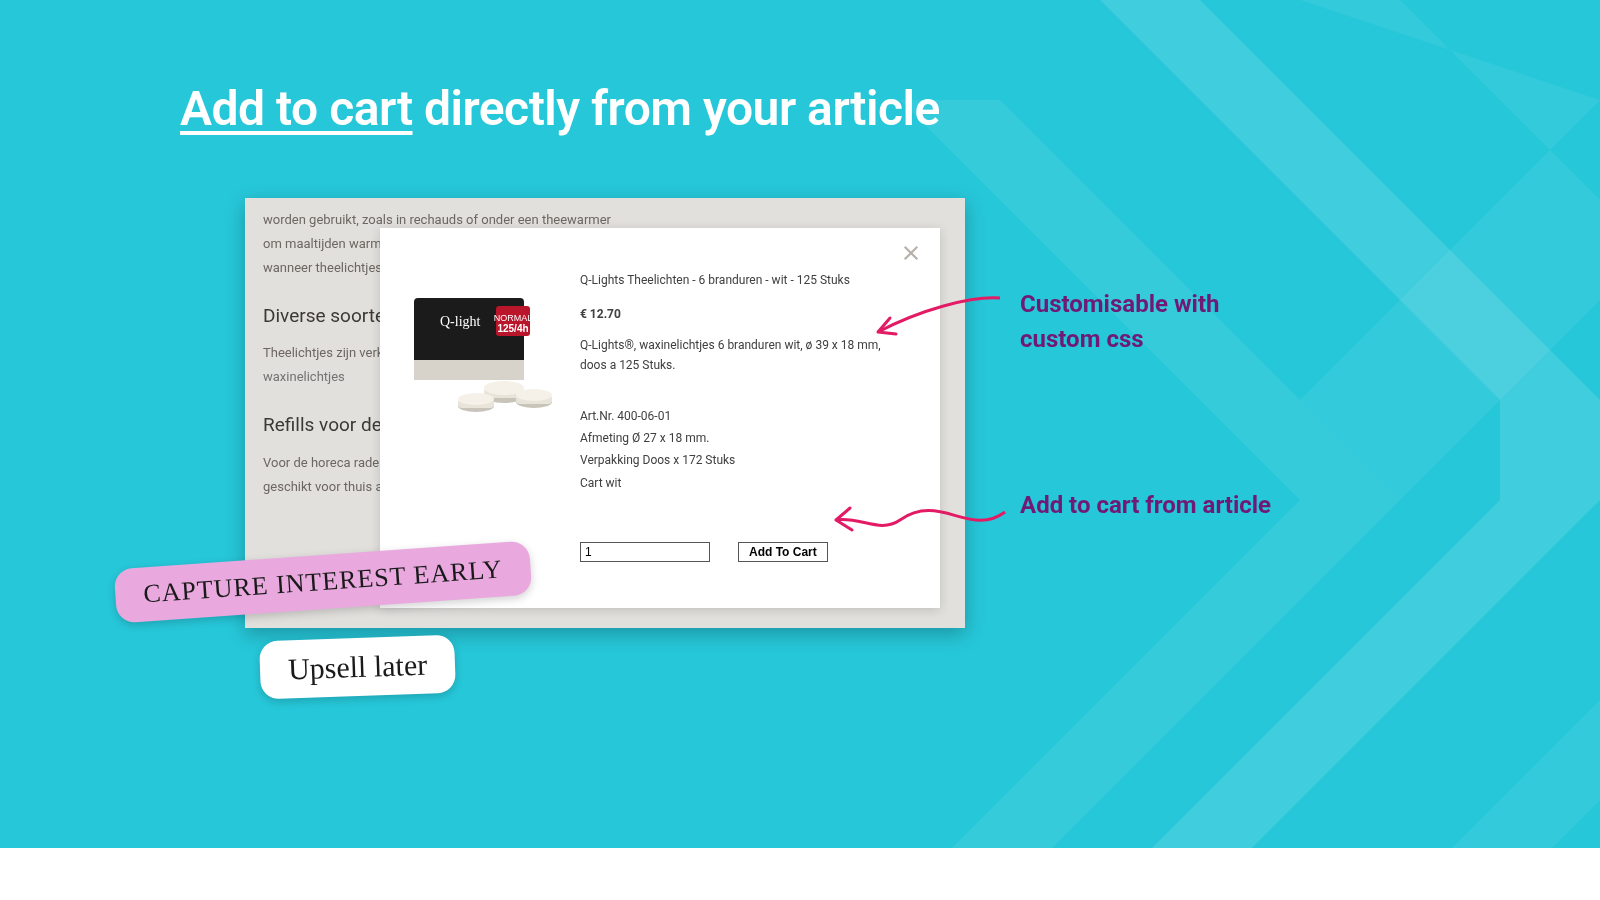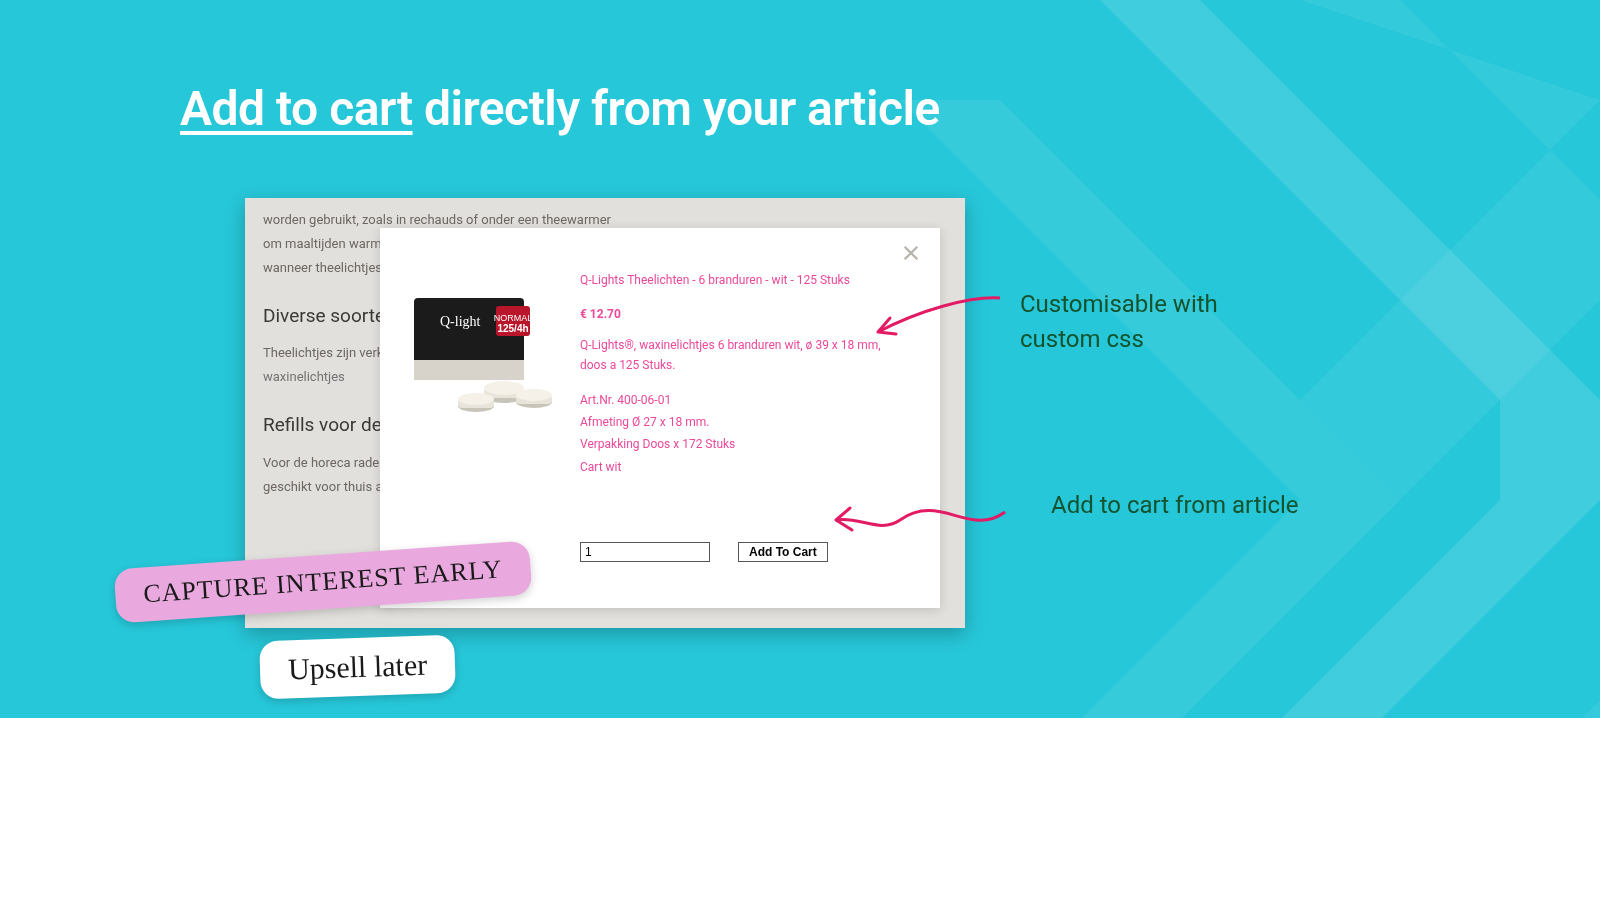--- a/index.html
+++ b/index.html
@@ -1,19 +1,19 @@
 <!DOCTYPE html>
 <html><head>
 <meta charset="utf-8">
 <style>
   * { box-sizing: border-box; margin: 0; padding: 0; }
   html, body { width: 1600px; height: 900px; overflow: hidden; font-family: -apple-system, BlinkMacSystemFont, "Segoe UI", Roboto, sans-serif; }
   .stage {
     position: relative;
-    width: 1600px; height: 718px;
+    width: 1600px; height: 848px;
     background: #26c7d9;
   }
   
   .chev { position: absolute; }
   .chev svg { display:block; }
   
   .headline {
     position: absolute;
     left: 180px; top: 80px;
     color: #ffffff;
@@ -61,47 +61,47 @@
     width: 22px; height: 22px; color: #b7b2ab; cursor: pointer;
     display:flex; align-items:center; justify-content:center;
   }
   .modal .close svg { width: 18px; height: 18px; stroke: #b7b2ab; stroke-width: 2.5; }
   .modal .product-img {
     position: absolute; left: 16px; top: 60px;
     width: 160px; height: 130px;
   }
   .modal .details {
     position: absolute; left: 200px; top: 42px; right: 30px;
-    color: #ec4899; font-size: 12px; line-height: 1.7;
+    color: #404040; font-size: 12px; line-height: 1.7;
   }
   .modal .details .title { margin-bottom: 14px; }
   .modal .details .price { font-weight: 700; margin-bottom: 10px; }
-  .modal .details .desc { margin-bottom: 14px; }
+  .modal .details .desc { margin-bottom: 30px; }
   .modal .details .spec { margin-bottom: 2px; }
   .modal .actions {
     position: absolute; left: 200px; bottom: 46px;
     display: flex; align-items: center; gap: 28px;
   }
   .modal .qty {
     width: 130px; height: 20px;
     border: 1px solid #555; font-size: 12px; padding: 1px 4px;
     background:#fff;
   }
   .modal .add-btn {
     border: 1px solid #555; background: #fff;
     font-size: 12px; font-weight: 700; padding: 2px 10px;
     cursor: pointer;
   }
 
   .callout {
-    position: absolute; color: #14532d;
-    font-size: 24px; font-weight: 400; line-height: 1.45;
+    position: absolute; color: #701a75;
+    font-size: 24px; font-weight: 700; line-height: 1.45;
   }
   .callout-1 { left: 1020px; top: 287px; }
-  .callout-2 { left: 1020px; top: 488px; margin-left: 31px; }
+  .callout-2 { left: 1020px; top: 488px; }
 
   .arrow { position: absolute; pointer-events:none; }
 
   .sticker {
     position: absolute;
     padding: 12px 28px;
     border-radius: 18px;
     font-family: Georgia, 'Times New Roman', serif;
     box-shadow: 0 3px 8px rgba(0,0,0,.18);
     color: #1a1a1a;

